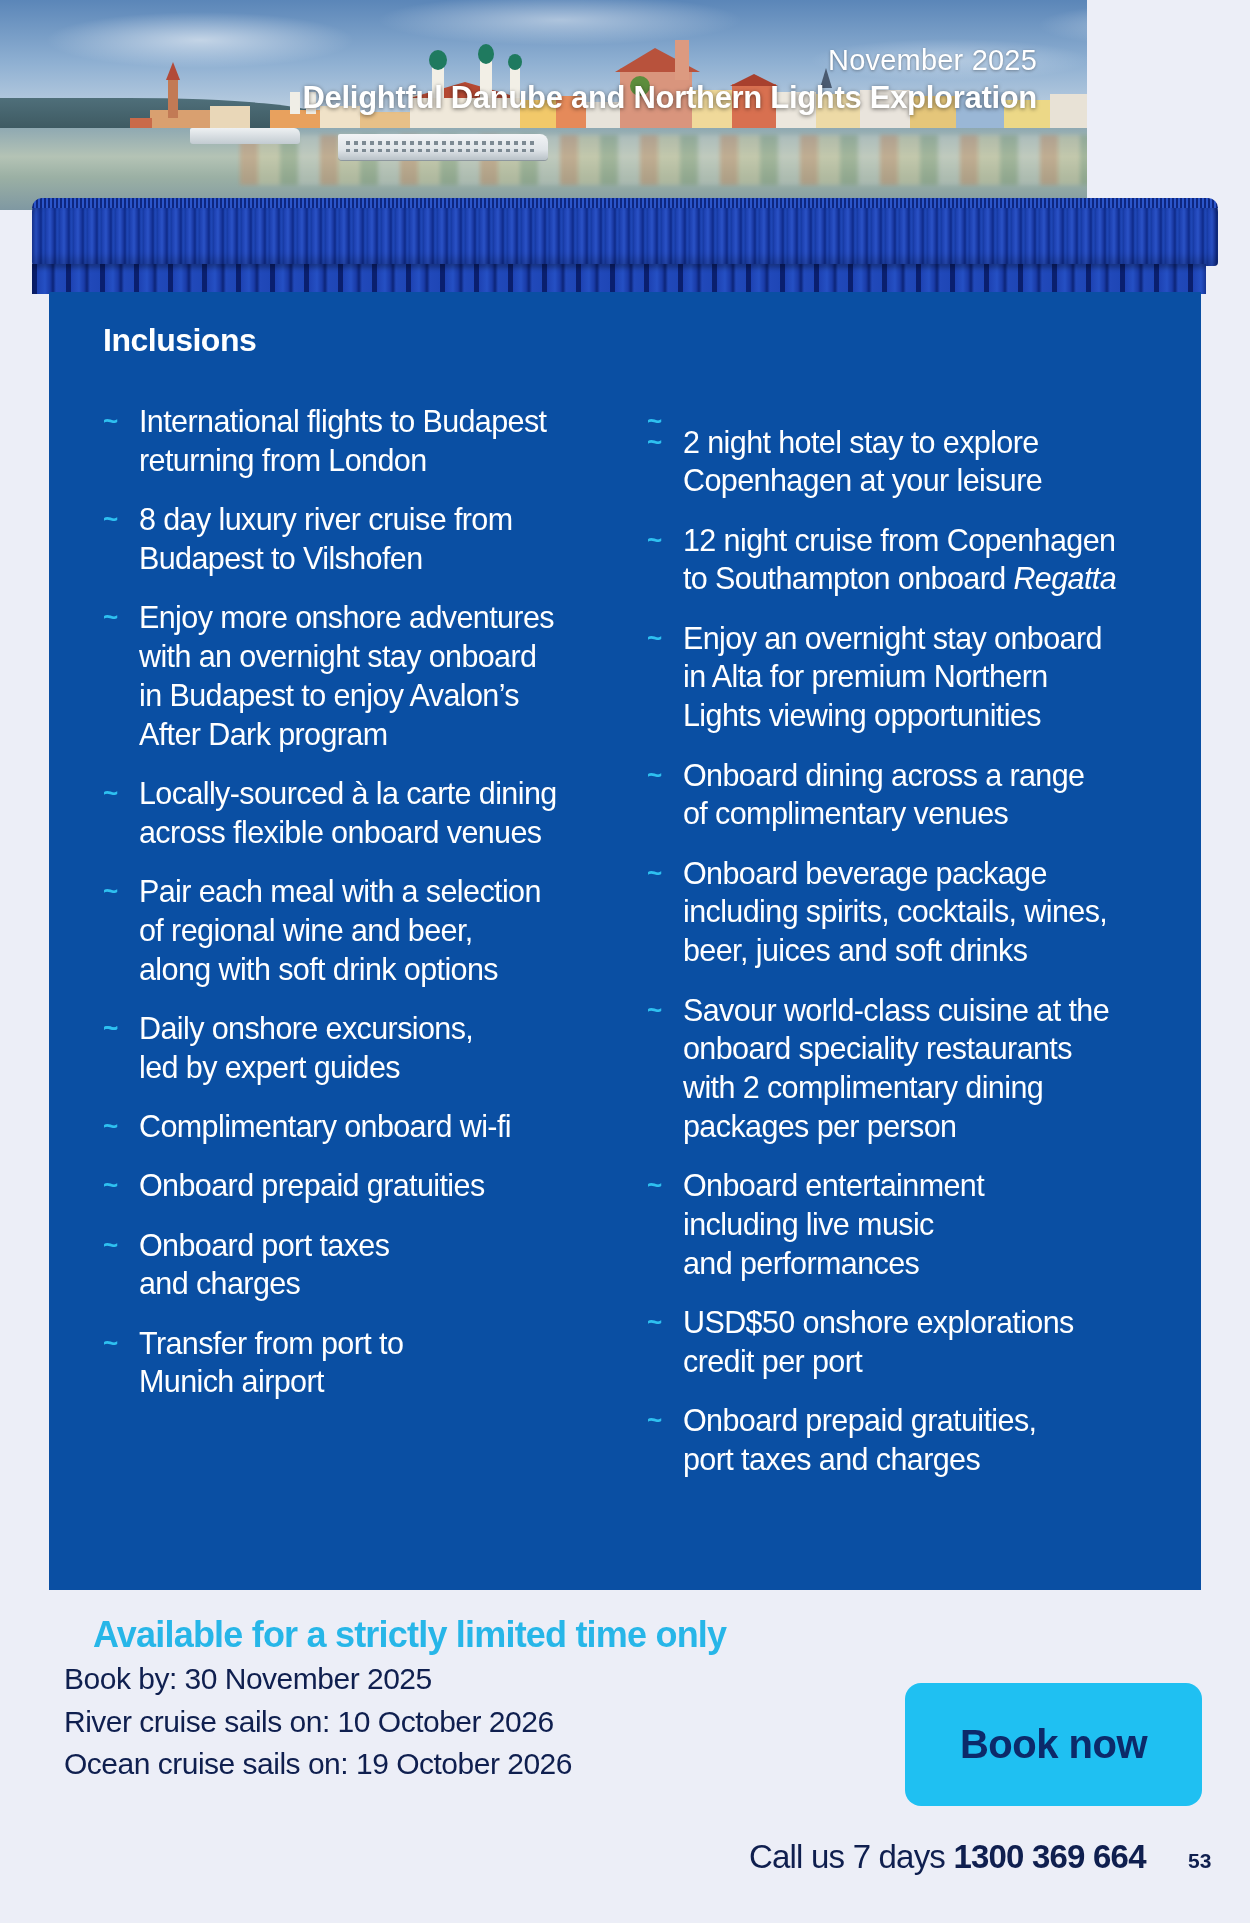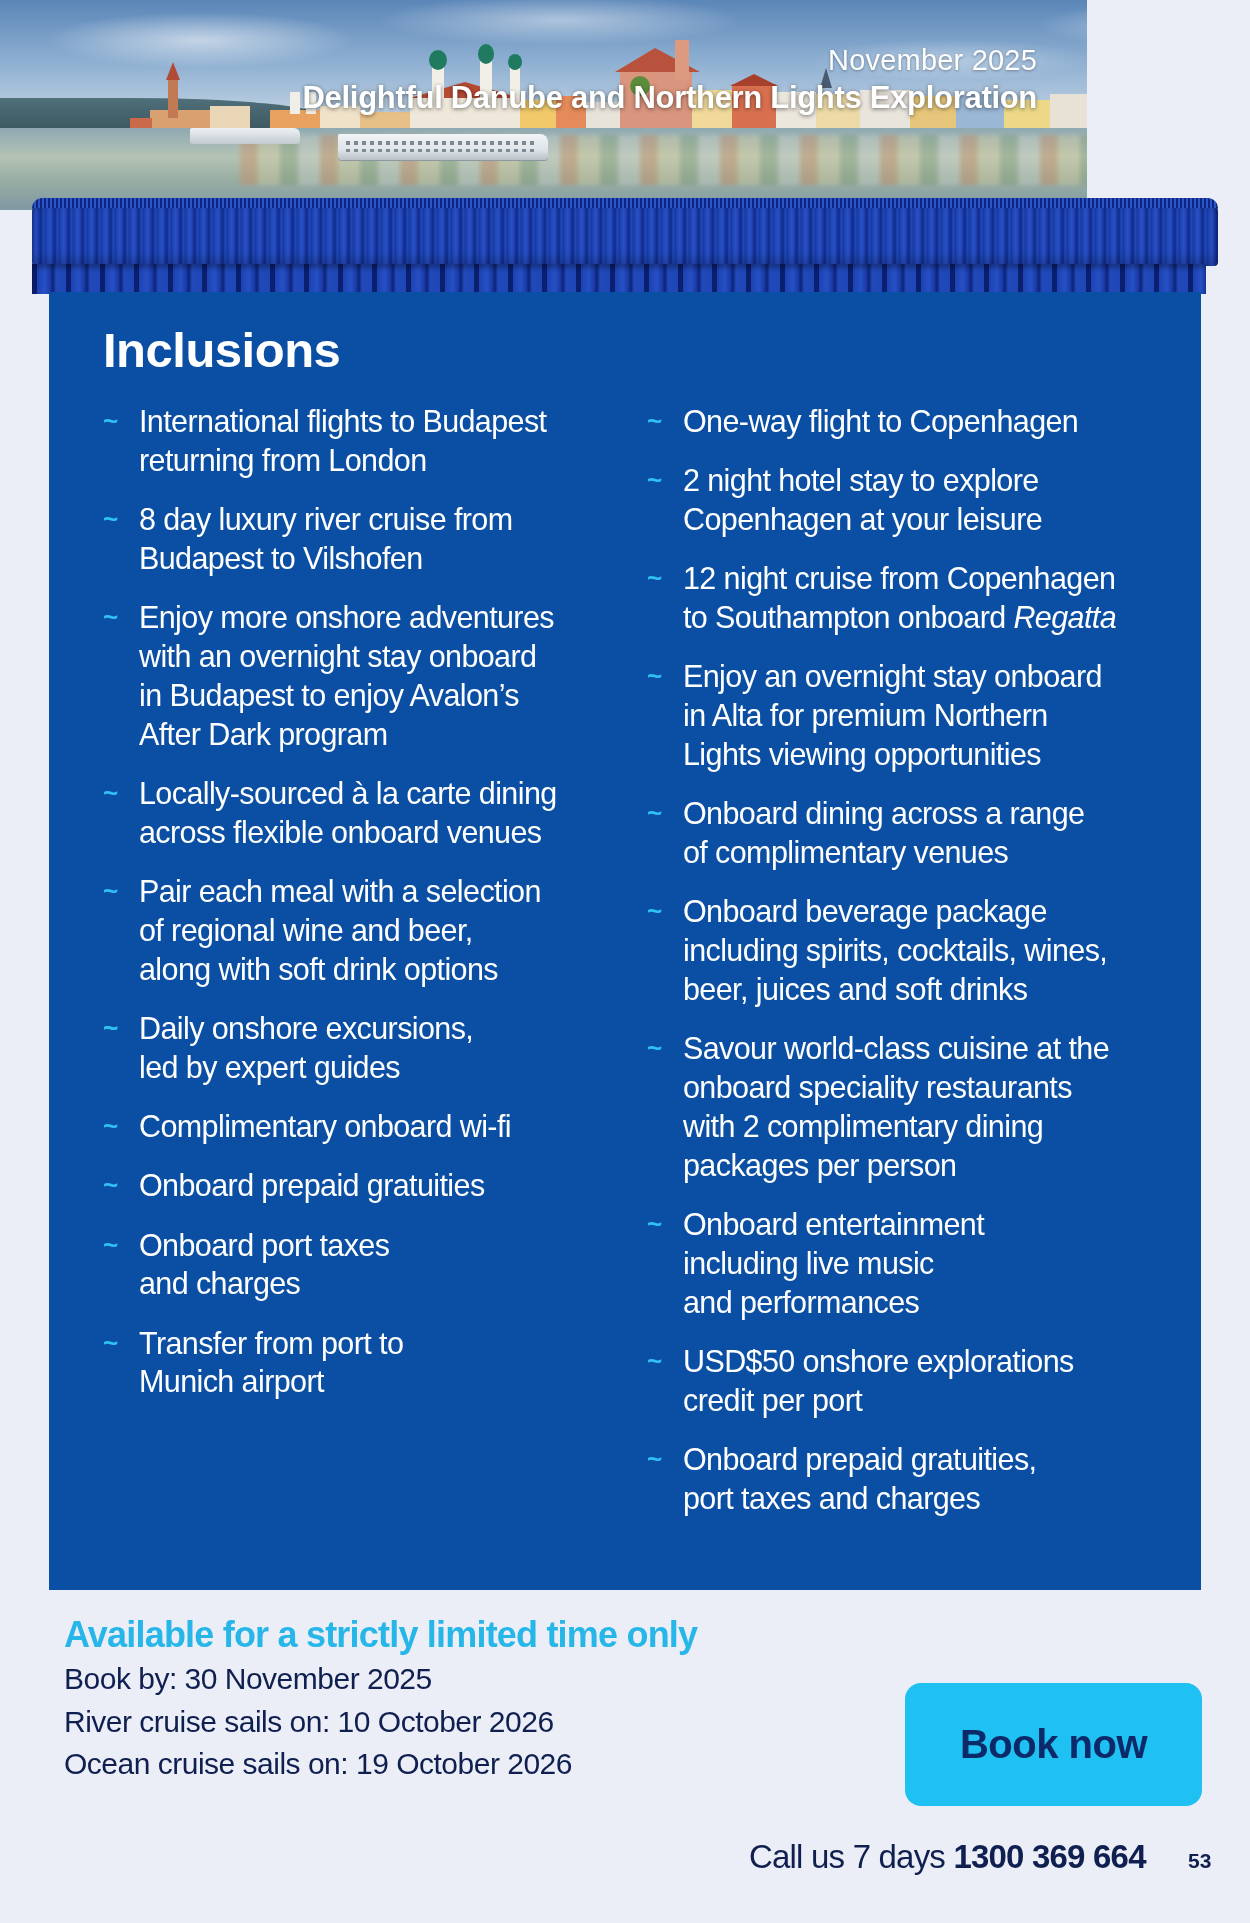--- a/index.html
+++ b/index.html
@@ -110,21 +110,21 @@
     box-shadow: inset 0 4px 5px rgba(0,0,0,0.3);
   }
 
   
   .panel {
     position: absolute; left: 49px; top: 292px; width: 1152px; height: 1298px;
     background: #0a4fa3;
   }
   .panel-title {
     position: absolute; left: 54px; top: 30px;
-    font-size: 49px; font-weight: bold; color: #ffffff; letter-spacing: -0.5px;
+    font-size: 32px; font-weight: bold; color: #ffffff; letter-spacing: -0.5px;
   }
   .col {
     position: absolute; top: 110px;
     list-style: none;
   }
   .col-left { left: 54px; width: 510px; }
   .col-right { left: 598px; width: 520px; }
   .item {
     position: relative; padding-left: 36px;
     font-size: 30.5px; line-height: 38.8px; color: #ffffff;
@@ -135,20 +135,21 @@
     position: absolute; left: 0; top: 0;
     color: #2ec0f0; font-weight: bold; font-size: 26px;
   }
   .item em { font-style: italic; }
 
   
   .avail { position: absolute; left: 64px; top: 1612px; }
   .avail-head {
     font-size: 36px; font-weight: bold; color: #27b6e8; letter-spacing: -0.8px;
     line-height: 46px;
+    margin-left: 29px;
   }
   .avail-line {
     font-size: 30px; color: #0f1f4f; line-height: 42.5px; letter-spacing: -0.5px;
   }
   .avail-note {
     font-size: 15.5px; color: #0f1f4f; margin-top: 4px; letter-spacing: -0.3px;
   }
 
   
   .book-btn {
@@ -283,21 +284,21 @@
 led by expert guides</span></li>
     <li class="item"><span class="bullet">~</span><span>Complimentary onboard wi-fi</span></li>
     <li class="item"><span class="bullet">~</span><span>Onboard prepaid gratuities</span></li>
     <li class="item"><span class="bullet">~</span><span>Onboard port taxes
 and charges</span></li>
     <li class="item"><span class="bullet">~</span><span>Transfer from port to
 Munich airport</span></li>
   </ul>
 
   <ul class="col col-right">
-    <li class="item"><span class="bullet">~</span><span>One-way flight to Copenhagen</span></li>
+    <li class="item"><span class="bullet">~</span></li>
     <li class="item"><span class="bullet">~</span><span>2 night hotel stay to explore
 Copenhagen at your leisure</span></li>
     <li class="item"><span class="bullet">~</span><span>12 night cruise from Copenhagen
 to Southampton onboard </span><em>Regatta</em></li>
     <li class="item"><span class="bullet">~</span><span>Enjoy an overnight stay onboard
 in Alta for premium Northern
 Lights viewing opportunities</span></li>
     <li class="item"><span class="bullet">~</span><span>Onboard dining across a range
 of complimentary venues</span></li>
     <li class="item"><span class="bullet">~</span><span>Onboard beverage package

